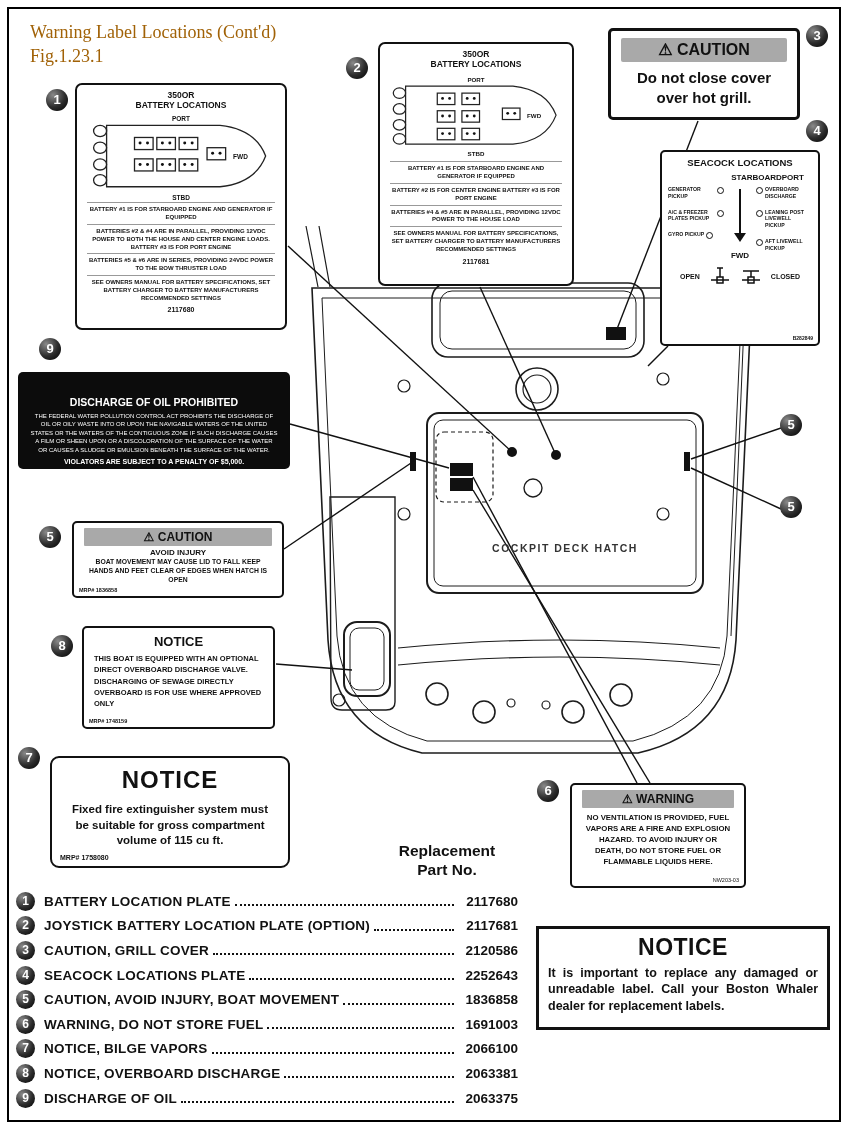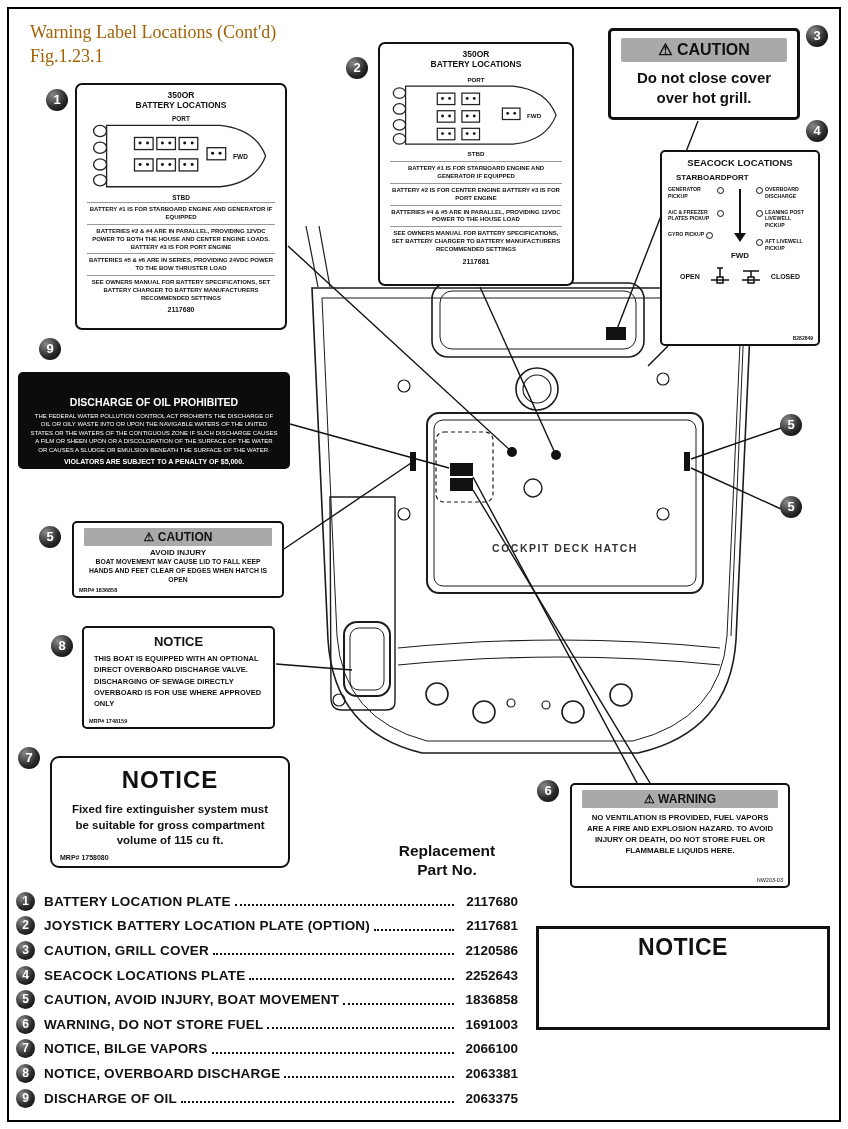--- a/index.html
+++ b/index.html
@@ -13,38 +13,38 @@
   #c1{left:46px;top:89px}#c2{left:346px;top:57px}#c3{left:806px;top:25px}#c4{left:806px;top:120px}
   #c9{left:39px;top:338px}#c5l{left:39px;top:526px}#c8{left:51px;top:635px}#c7{left:18px;top:747px}
   #c6{left:537px;top:780px}#c5ra{left:780px;top:414px}#c5rb{left:780px;top:496px}
 
   .labelbox{position:absolute;background:#fff;border:2px solid #111;border-radius:5px;box-sizing:border-box;z-index:2}
   #label1{left:75px;top:83px;width:212px;height:247px;border-radius:7px}
   #label2{left:378px;top:42px;width:196px;height:244px;border-radius:7px}
   #label3{left:608px;top:28px;width:192px;height:92px;border-width:3px}
   #label4{left:660px;top:150px;width:160px;height:196px}
   #label5{left:72px;top:521px;width:212px;height:77px}
-  #label6{left:570px;top:783px;width:220px;height:105px}
+  #label6{left:570px;top:783px;width:176px;height:105px}
   #label7{left:50px;top:756px;width:240px;height:112px;border-radius:9px}
   #label8{left:82px;top:626px;width:193px;height:103px}
   #label9{left:18px;top:372px;width:272px;height:97px;background:#0c0c0c;color:#fff;border:none;border-radius:5px}
 
   .lb-model{font:700 8.5px/1.2 "Liberation Sans",sans-serif;text-align:center;margin-top:5px}
   .lb-title{font:700 8.5px/1.2 "Liberation Sans",sans-serif;text-align:center}
   .miniboat{display:block;margin:2px auto 0}
   .mb-ln{fill:none;stroke:#222;stroke-width:1.4}
   .mb-txt{font:700 7px "Liberation Sans",sans-serif;text-anchor:middle;fill:#111}
   .lb-para{font:700 6px/1.3 "Liberation Sans",sans-serif;text-align:center;margin:0 10px;padding:3px 0 2px;border-top:1px solid #999}
   .lb-part{font:700 7px "Liberation Sans",sans-serif;text-align:center;margin-top:2px}
 
   .cau-bar-lg{background:#a9a9a9;margin:7px 10px 4px;text-align:center;font:700 16px/24px "Liberation Sans",sans-serif;border-radius:2px}
   .l3-body{font:700 15px/1.3 "Liberation Sans",sans-serif;text-align:center;margin:6px 18px}
 
   .sc-title{font:700 9.5px "Liberation Sans",sans-serif;text-align:center;margin-top:5px}
-  .sc-sides{display:flex;justify-content:flex-start;padding:5px 14px 2px;font:700 8px "Liberation Sans",sans-serif}
+  .sc-sides{display:flex;justify-content:flex-end;padding:5px 14px 2px;font:700 8px "Liberation Sans",sans-serif}
   .sc-body{display:flex;padding:2px 6px 0}
   .sc-col{width:56px;display:flex;flex-direction:column;gap:9px}
   .sc-item{font:700 5.2px/1.3 "Liberation Sans",sans-serif;display:flex;gap:2px;align-items:flex-start}
   .sc-dot{width:5px;height:5px;border:1px solid #111;border-radius:50%;flex:none;margin-top:1px}
   .sc-mid{flex:1;display:flex;flex-direction:column;align-items:center}
   .sc-arrow{width:2px;background:#111;height:50px;position:relative;margin-top:3px}
   .sc-arrow::after{content:"";position:absolute;left:-5px;bottom:-9px;border:6px solid transparent;border-top:9px solid #111}
   .sc-fwd{font:700 8px "Liberation Sans",sans-serif;margin-top:12px}
   .sc-valves{display:flex;align-items:center;justify-content:center;gap:9px;margin-top:6px}
   .sc-vlabel{font:700 7px "Liberation Sans",sans-serif}
@@ -413,13 +413,14 @@
   <div class="p-row">
     <span class="pnum">9</span>
     <span class="p-name">DISCHARGE OF OIL</span>
     <span class="p-dots"></span>
     <span class="p-no">2063375</span>
   </div>
 </div>
 
 <div id="notice-box">
   <div class="nb-title">NOTICE</div>
+  <div class="nb-body">It is important to replace any damaged or unreadable label. Call your Boston Whaler dealer for replacement labels.</div>
 </div>
 
 </body></html>

